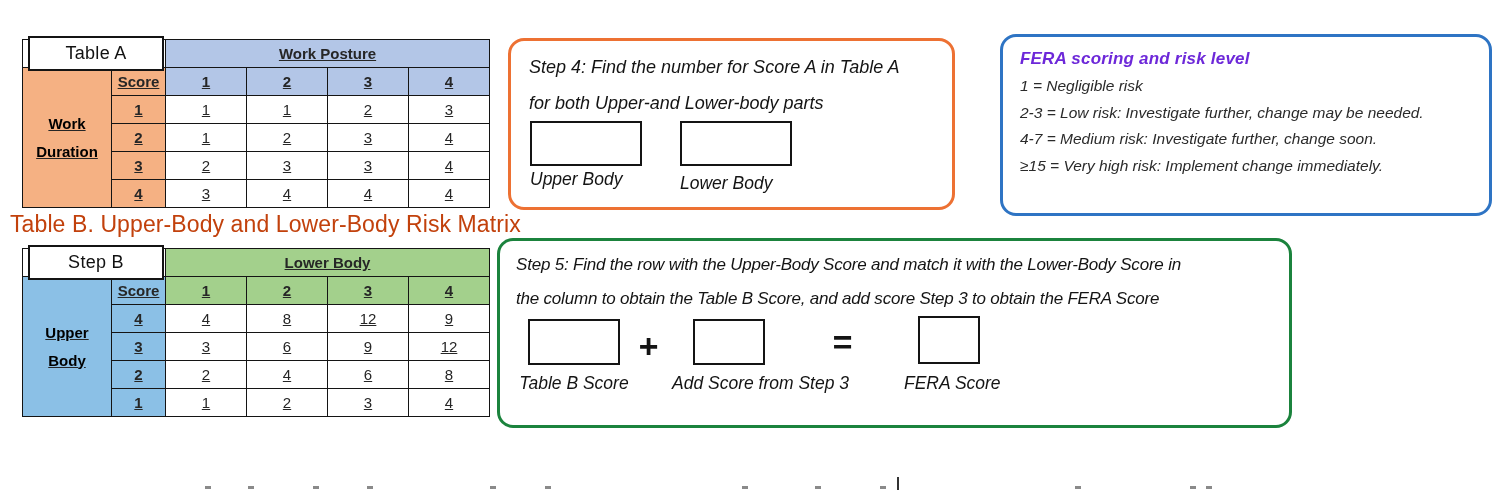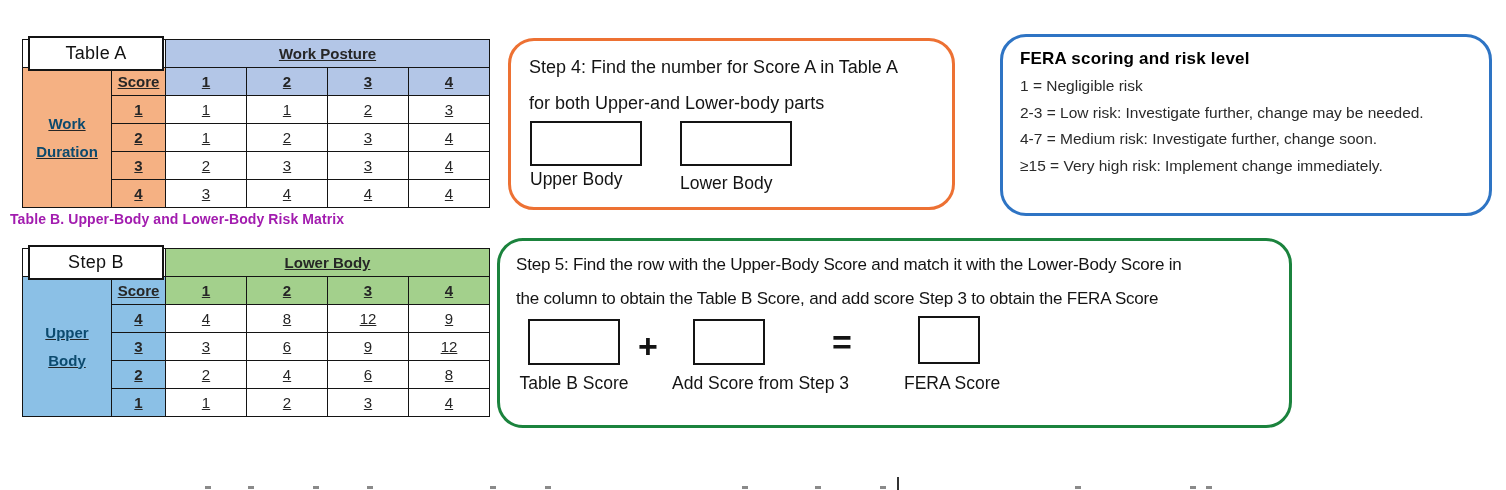--- a/index.html
+++ b/index.html
@@ -20,45 +20,45 @@
   .tblB td{height:28.5px;}
   .c-label{width:88px;}
   .c-score{width:53px;}
   .c-data{width:80px;}
   .hdr-top{font-size:15px;font-weight:600;color:#1d1d1d;}
   .bg-blue{background:#B3C6E7;}
   .bg-orange{background:#F5B183;}
   .bg-green{background:#A3D08C;}
   .bg-sky{background:#8BC0E6;}
   .bold{font-weight:600;}
-  .rowgroup{font-size:15px;font-weight:600;line-height:28px;color:#0c4a6e;}
+  .rowgroup{font-size:15px;font-weight:600;line-height:28px;color:#000000;}
   .corner-under{background:#ffffff;}
   .badge{
     position:absolute;left:6px;top:-3px;width:132px;height:31px;
     background:#ffffff;border:2px solid #141414;
     display:flex;align-items:center;justify-content:center;
     font-size:18px;color:#111;z-index:3;letter-spacing:.3px;
   }
   .tbl-title{
     position:absolute;left:10px;top:211px;
-    font-size:14px;font-weight:700;color:#a21caf;letter-spacing:.1px;
-  }
-  
-  .round-box{position:absolute;background:#fff;border-radius:26px;box-sizing:border-box;}
+    font-size:23px;font-weight:400;color:#c2410c;letter-spacing:.1px;
+  }
+  
+  .round-box{position:absolute;background:#fff;border-radius:16px;box-sizing:border-box;font-style:italic;}
   #step4-box{left:508px;top:38px;width:447px;height:172px;border:3.5px solid #ED7133;}
   #fera-box{left:1000px;top:34px;width:492px;height:182px;border:3.5px solid #2E74C4;}
   #step5-box{left:497px;top:238px;width:795px;height:190px;border:3.5px solid #1B833D;padding-left:30px;}
   .box-line{position:absolute;font-size:18px;color:#141414;white-space:nowrap;}
   .s5 .box-line{font-size:17px;letter-spacing:-0.2px;}
   .write-box{position:absolute;border:2.5px solid #141414;background:#fff;box-sizing:border-box;}
   .field-label{position:absolute;font-size:17.5px;color:#141414;white-space:nowrap;text-align:center;}
   .op{position:absolute;font-size:34px;font-weight:800;color:#141414;line-height:1;}
   
   #fera-box .legend-inner{position:absolute;left:17px;top:12px;right:10px;}
-  .legend-title{font-size:17px;font-weight:600;color:#000000;margin-bottom:8px;letter-spacing:.2px;}
+  .legend-title{font-size:17px;font-weight:600;color:#6d28d9;margin-bottom:8px;letter-spacing:.2px;}
   .legend-item{font-size:15.5px;color:#2a2a2a;margin-bottom:8.5px;white-space:nowrap;}
   
   .mark{position:absolute;top:486px;width:6px;height:2.5px;background:#8a8a8a;}
   .mark-bar{position:absolute;top:477px;width:1.6px;height:13px;background:#333;}
 </style>
 </head>
 <body>
 
 <div class="tbl-wrap" style="left:22px;top:39px;">
   <div class="badge">Table A</div>

